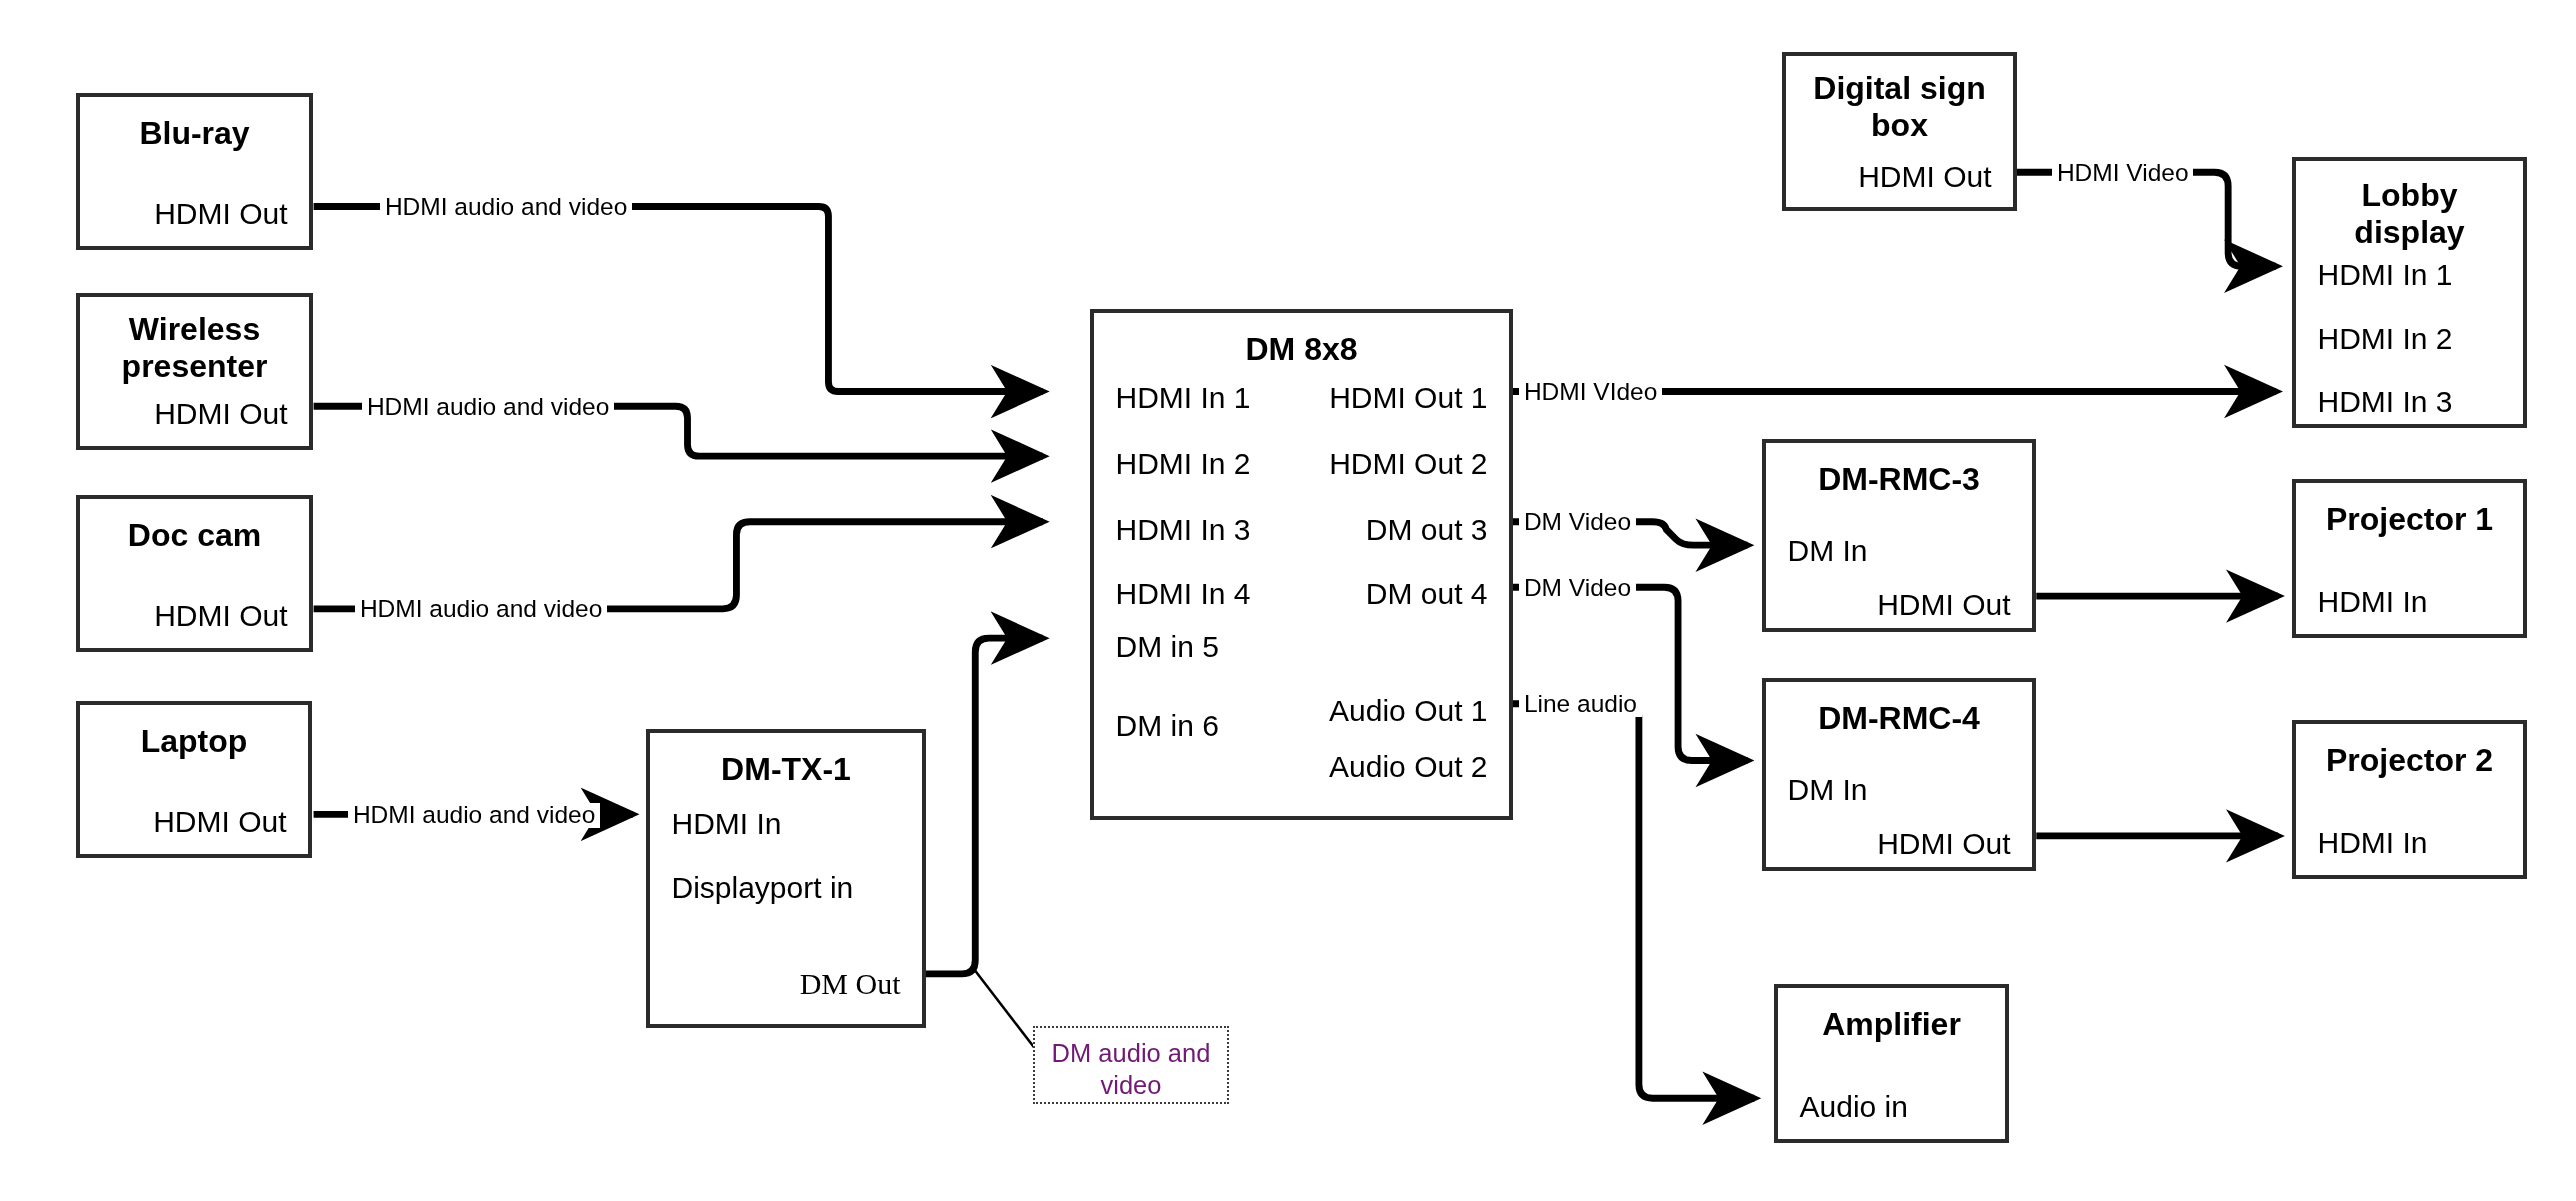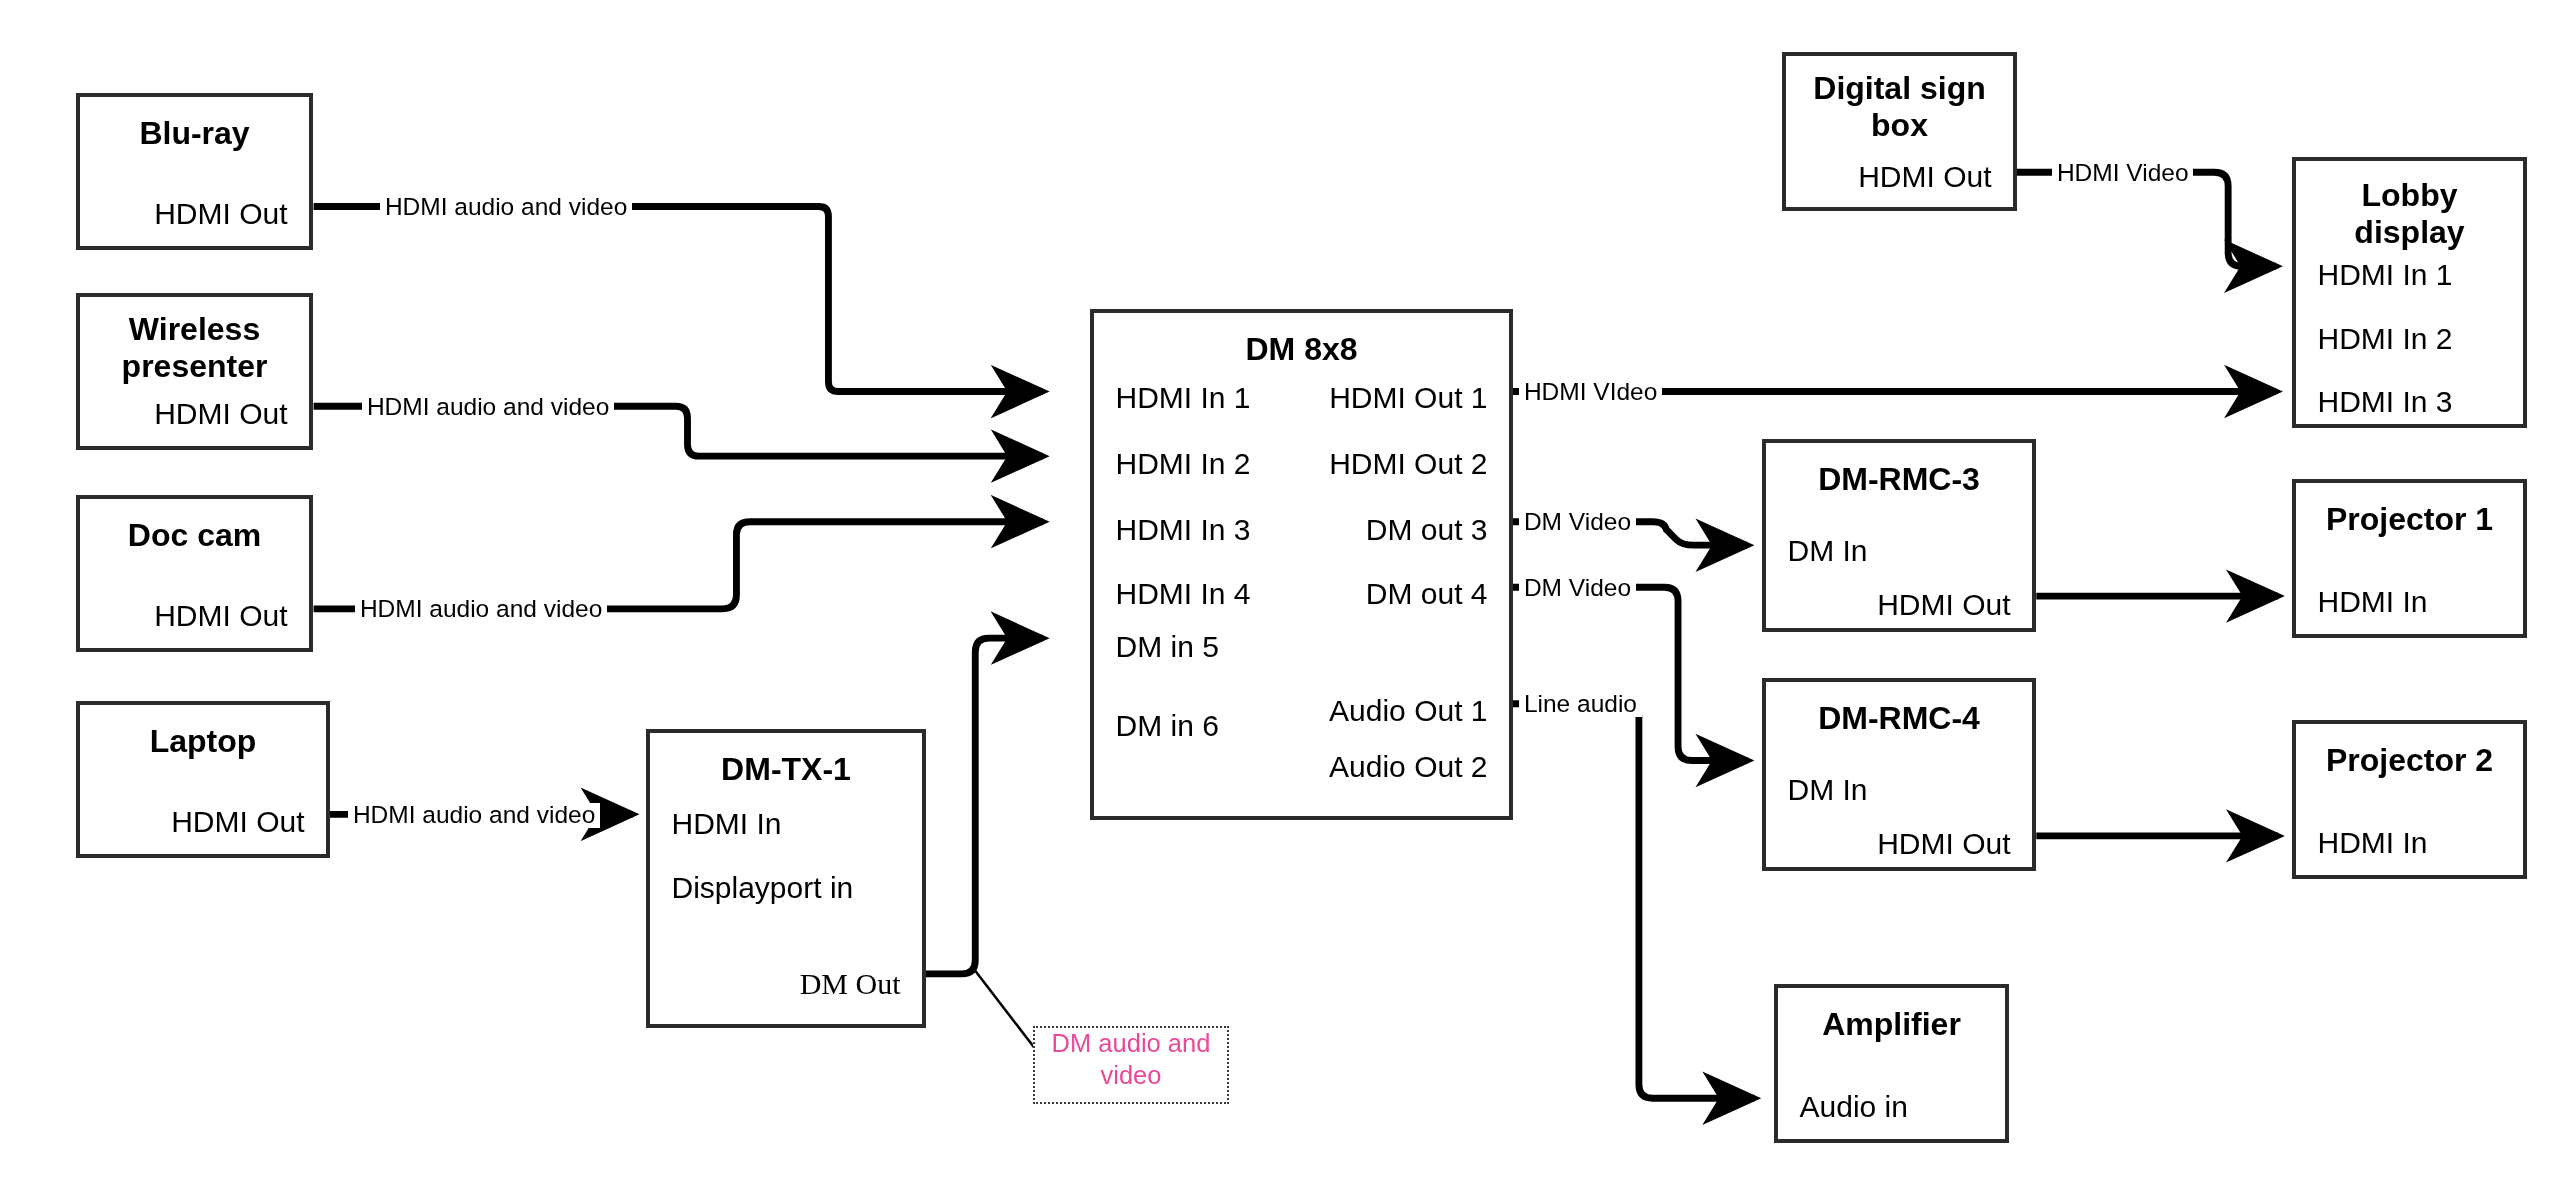--- a/index.html
+++ b/index.html
@@ -59,24 +59,24 @@
     padding: 0 4.9px;
     z-index: 6;
     line-height: 1;
   }
   .callout {
     position: absolute;
     box-sizing: border-box;
     border: 2.9px dotted #3a3a3a;
     background: #ffffff;
     font-size: 25.5px;
-    color: #ec4899;
+    color: #701a75;
     text-align: center;
     display: flex;
-    align-items: flex-start;
+    align-items: flex-end;
     justify-content: center;
     line-height: 1.25;
     z-index: 6;
   }
 </style>
 </head>
 <body>
 
 <div id="canvas">
 
@@ -123,21 +123,21 @@
     <div class="node-title" style="top:13.7px;">Wireless</div>
     <div class="node-title" style="top:51px;">presenter</div>
     <div class="port right" style="top:102px;">HDMI Out</div>
   </div>
 
   <div class="node" style="left:76px; top:495px; width:237px; height:157px;">
     <div class="node-title" style="top:17.6px;">Doc cam</div>
     <div class="port right" style="top:102px;">HDMI Out</div>
   </div>
 
-  <div class="node" style="left:76px; top:701px; width:254px; height:157px;padding-left:12px;">
+  <div class="node" style="left:76px; top:701px; width:236px; height:157px;padding-left:12px;">
     <div class="node-title" style="top:17.6px;">Laptop</div>
     <div class="port right" style="top:102px;">HDMI Out</div>
   </div>
 
   <div class="node" style="left:646px; top:729px; width:280px; height:299px;">
     <div class="node-title" style="top:17.6px;">DM-TX-1</div>
     <div class="port left" style="top:76px;">HDMI In</div>
     <div class="port left" style="top:140px;">Displayport in</div>
     <div class="port right" style="top:236px;font-family:Liberation Serif, serif;">DM Out</div>
   </div>

